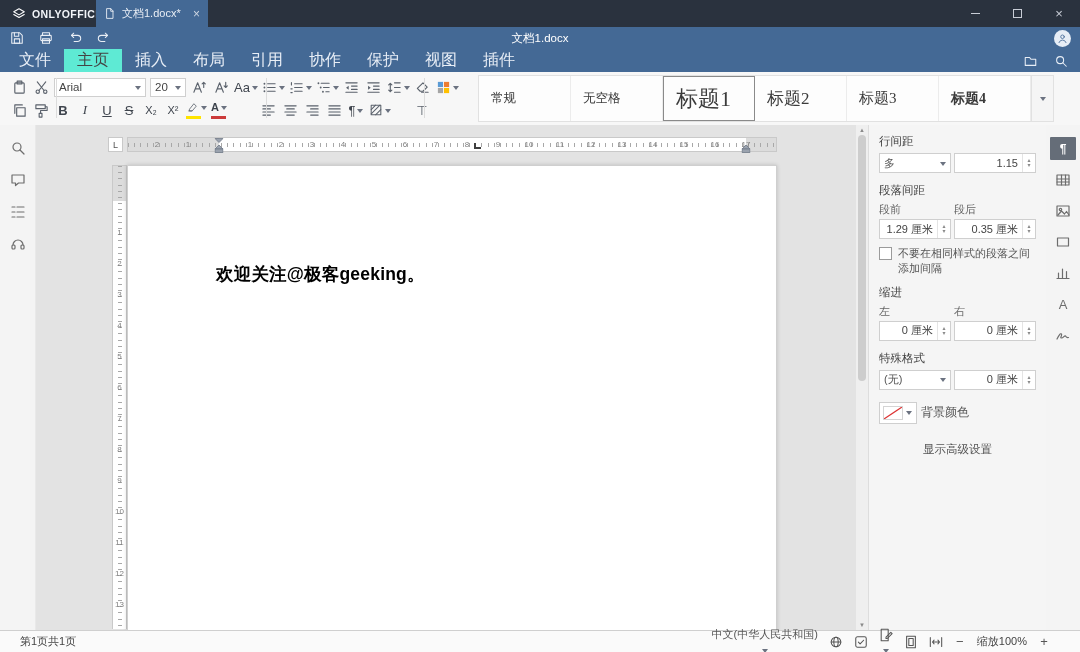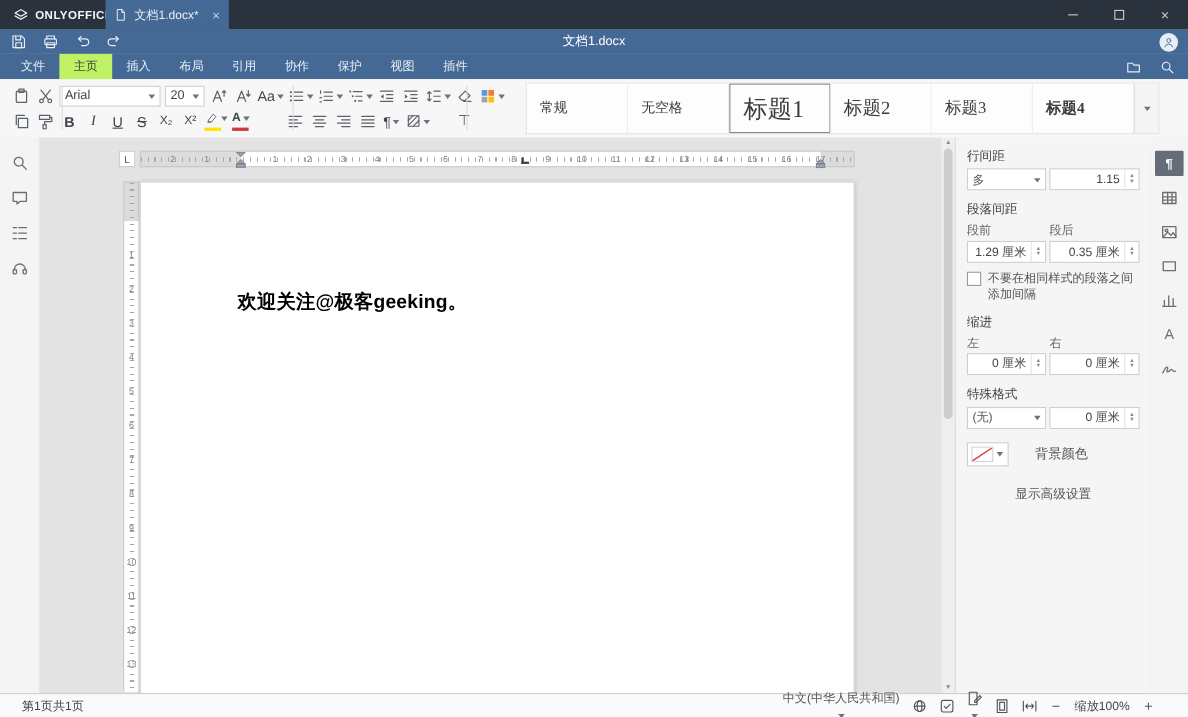--- a/index.html
+++ b/index.html
@@ -20,22 +20,22 @@
   .max-glyph {width:9px; height:9px; border:1px solid #c8cdd6; display:block;}
 
   
   .quickbar {position:absolute; top:27px; left:0; width:1080px; height:22px; background:#446995;}
   .qb-icons {position:absolute; left:10px; top:0; height:22px; display:flex; align-items:center; gap:15px; color:#e9eef5;}
   .qb-title {position:absolute; left:0; right:0; top:0; height:22px; line-height:22px; text-align:center; color:#fff; font-size:11.5px;}
   .avatar {position:absolute; right:9px; top:2.5px; width:17px; height:17px; border-radius:50%; background:#e6edf6; color:#446995; display:flex; align-items:center; justify-content:center;}
 
   
   .menubar {position:absolute; top:49px; left:0; width:1080px; height:23px; background:#446995; display:flex; align-items:stretch; padding-left:6px; color:#e8eef6;}
-  .menu-tab {padding:0 13px; display:flex; align-items:center; font-size:11px;}
-  .menu-tab.active {background:#bef264; color:#444;}
+  .menu-tab {padding:0 13px; display:flex; align-items:center; font-size:16px;}
+  .menu-tab.active {background:#5eead4; color:#444;}
   .menubar-right {margin-left:auto; display:flex; align-items:center; gap:16px; padding-right:12px; color:#e8eef6;}
 
   
   .toolbar {position:absolute; top:72px; left:0; width:1080px; height:67px; background:#f7f7f7; border-bottom:1px solid #cbcbcb;}
   .tb-row {position:absolute; display:flex; align-items:center; gap:4px; height:22px;}
   #tb-row1 {left:10px; top:4px;}
   #tb-row2 {left:10px; top:27px;}
   .tb-btn {min-width:18px; height:20px; display:flex; align-items:center; justify-content:center; gap:2px; color:#5b626c;}
   .tb-sep {position:absolute; top:6px; height:40px; width:1px; background:#dcdcdc;}
   .combo {height:19px; background:#fff; border:1px solid #cfcfcf; display:flex; align-items:center; justify-content:space-between; padding:0 4px; font-size:11.5px; color:#444;}
@@ -105,21 +105,21 @@
   .ctrl {height:20px; background:#fff; border:1px solid #cfcfcf; display:flex; align-items:center;}
   .ctrl.p-combo {width:72px; padding:0 4px; justify-content:space-between; font-size:11px;}
   .ctrl.spin {width:82px;}
   .ctrl.spin.narrow {width:72px;}
   .spin .val {flex:1; text-align:right; padding-right:4px; font-size:11px; color:#444;}
   .spin .arrows {width:13px; height:100%; border-left:1px solid #e4e4e4; display:flex; flex-direction:column; align-items:center; justify-content:center; font-size:6px; line-height:5px; color:#8a8a8a;}
   .chk-row {display:flex; gap:6px; margin:3px 0 9px;}
   .chk {width:13px; height:13px; background:#fff; border:1px solid #9b9b9b; flex:none; margin-top:1px;}
   .chk-label {font-size:11px; line-height:1.35; color:#555;}
   .sec-gap {margin-top:10px;}
-  .bg-row {display:flex; align-items:center; gap:24px; margin-top:12px;}
+  .bg-row {display:flex; align-items:center; gap:4px; margin-top:12px;}
   .color-btn {width:38px; height:22px; background:#fff; border:1px solid #cfcfcf; display:flex; align-items:center; gap:3px; padding:0 3px;}
   .color-swatch {width:20px; height:14px; border:1px solid #d4d4d4; position:relative; background:#fff;}
   .advanced {text-align:center; margin-top:18px; font-size:11.5px; color:#555;}
 
   
   .rightstrip {position:absolute; left:1046px; top:125px; width:34px; height:505px; background:#f4f4f4; display:flex; flex-direction:column; align-items:center; padding-top:12px; gap:8px;}
   .rs-tile {width:26px; height:23px; display:flex; align-items:center; justify-content:center; color:#6d6d6d;}
   .rs-tile.active {background:#656d78; color:#fff; border-radius:1px; font-weight:bold;}
 
   

